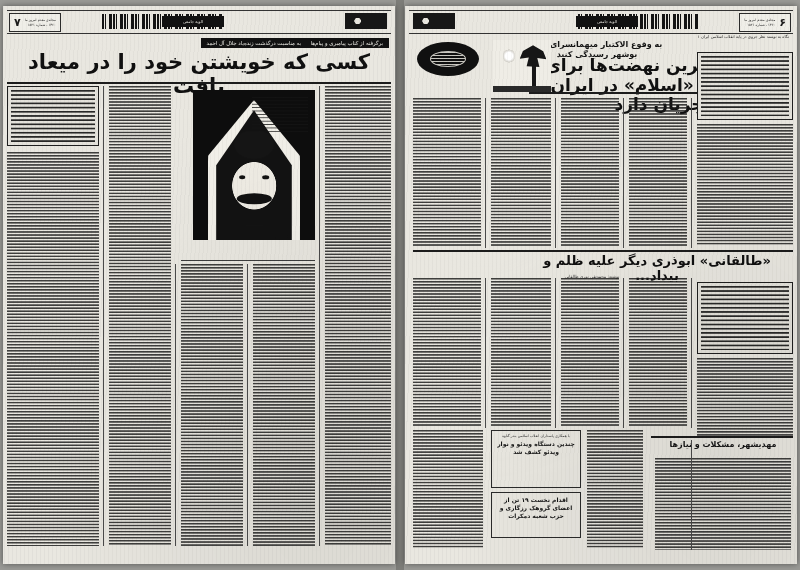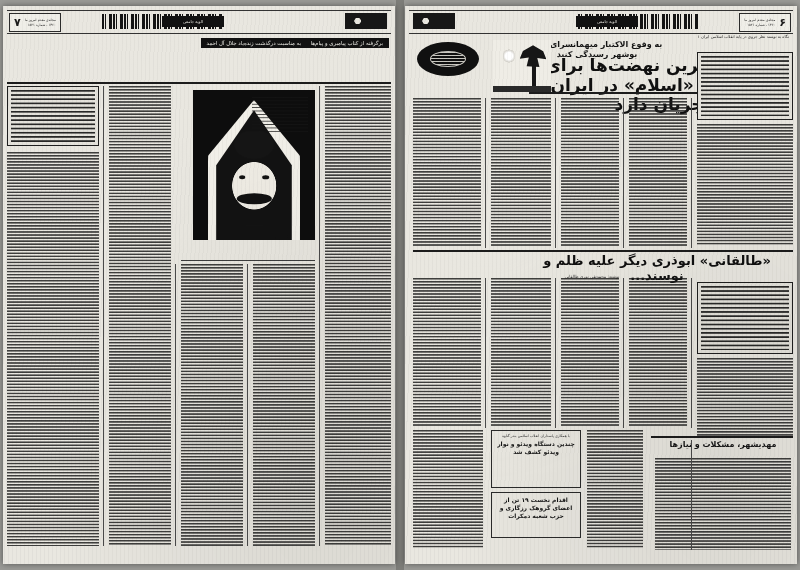--- a/index.html
+++ b/index.html
@@ -231,21 +231,21 @@
       </div>
     <div class="col" style="left:156px;top:92px;width:58px;height:148px;">
         <div class="txt"></div>
       </div>
     <div class="col" style="left:224px;top:92px;width:58px;height:148px;">
         <div class="txt"></div>
       </div>
 
     <div class="rule-h thick" style="right:4px;left:8px;top:244px;"></div>
     <div style="position:absolute;right:10px;top:248px;width:260px;text-align:center;">
-      <div class="headline h-sec">«طالقانی» ابوذری دیگر علیه ظلم و نوسند...</div>
+      <div class="headline h-sec">«طالقانی» ابوذری دیگر علیه ظلم و بیداد...</div>
     </div>
     <div style="position:absolute;right:150px;top:268px;width:110px;text-align:center;">
       <div class="byline">نوشته: محمدتقی نوری طالقانی</div>
     </div>
 
     <div class="qbox" style="right:4px;top:276px;width:96px;height:72px;">
       <div class="txt"></div>
     </div>
     <div class="col" style="right:4px;top:352px;width:96px;height:78px;">
         <div class="txt"></div>
@@ -307,20 +307,23 @@
       <div class="barcode"></div>
       <div class="barcode-label">
         <span>الویة جامعی</span>
       </div>
       <div class="logo-mark"></div>
     </div>
 
     <div class="hl-kicker" style="position:absolute;right:6px;top:32px;">برگرفته از کتاب پیامبری و پیام‌ها</div>
     <div class="hl-kicker" style="position:absolute;right:88px;top:32px;">به مناسبت درگذشت زنده‌یاد جلال آل احمد</div>
 
+    <div style="position:absolute;right:4px;left:4px;top:44px;text-align:center;">
+      <div class="headline h-main-left">کسی که خویشتن خود را در میعاد یافت</div>
+    </div>
     <div class="rule-h thick" style="right:4px;left:4px;top:76px;"></div>
 
     <div id="portrait" style="left:190px;top:84px;width:122px;height:168px;">
       <div class="arch"></div>
       <div class="arch-inner"></div>
       <div class="arch-quote">
           <div class="txt"></div>
         </div>
       <div class="face">
         <div class="eye l"></div>

